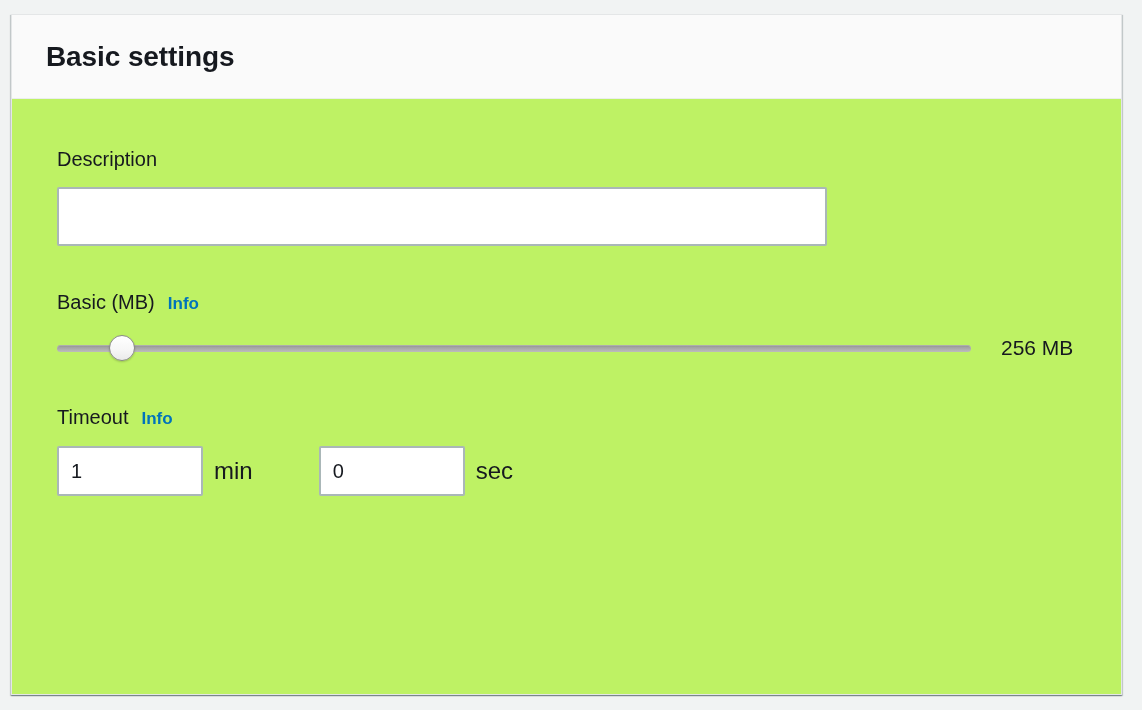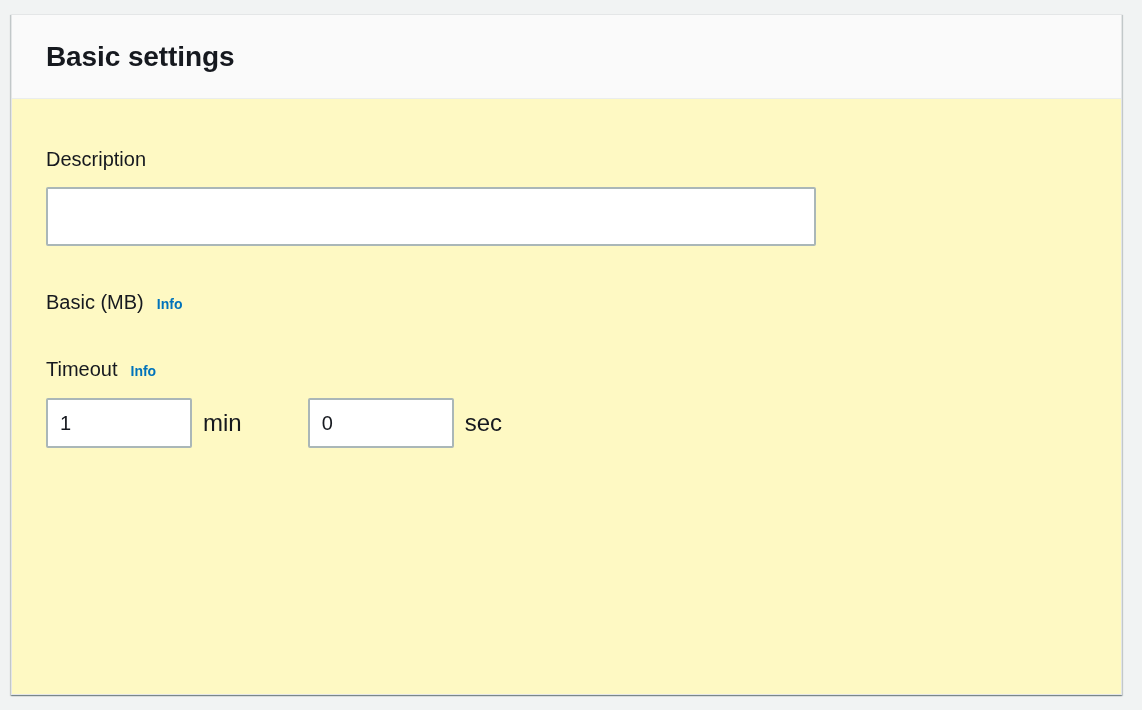--- a/index.html
+++ b/index.html
@@ -21,21 +21,21 @@
     height: 710px;
   }
 
   
   .panel {
     position: absolute;
     left: 11px;
     top: 14px;
     width: 1111px;
     height: 681px;
-    background: #fef9c3;
+    background: #bef264;
     border: 1px solid #e4e6e7;
     box-shadow: 0 1px 1px 0 rgba(0,28,36,0.30),
                 1px 1px 1px 0 rgba(0,28,36,0.15),
                -1px 1px 1px 0 rgba(0,28,36,0.15);
     box-sizing: border-box;
   }
 
   .panel-header {
     height: 84px;
     background: #fafafa;
@@ -54,33 +54,34 @@
     line-height: 1.2;
   }
 
   .panel-body {
     padding: 48px 34px 0 34px;
   }
 
   
   .form-field {
     margin-bottom: 0;
+    margin-left: 11px;
   }
 
   .field-label {
     font-size: 20px;
     color: #16191f;
     line-height: 1.25;
     display: flex;
     align-items: baseline;
     gap: 13px;
   }
 
   .info-link {
-    font-size: 14px;
+    font-size: 17px;
     font-weight: bold;
     color: #0073bb;
     text-decoration: none;
     cursor: pointer;
     line-height: 1.2;
   }
 
   .field-hint {
     font-size: 17px;
     color: #687078;
@@ -198,20 +199,27 @@
         </div>
         <input id="description-input" class="text-input" type="text" value="" style="">
       </div>
 
       <div class="form-field memory-section">
         <div class="field-label">
           <span>Basic (MB)</span>
           <a class="info-link">Info</a>
         </div>
 
+        <div class="slider-row">
+          <div class="slider-wrap">
+            <div class="slider-track"></div>
+            <div class="slider-thumb" id="memory-thumb" style="left: 52.392px;"></div>
+          </div>
+          <div class="slider-value">256 MB</div>
+        </div>
       </div>
 
       <div class="form-field timeout-section">
         <div class="field-label">
           <span>Timeout</span>
           <a class="info-link">Info</a>
         </div>
 
         <div class="timeout-row">
           <input class="text-input timeout-input" type="text" value="1" style="">

